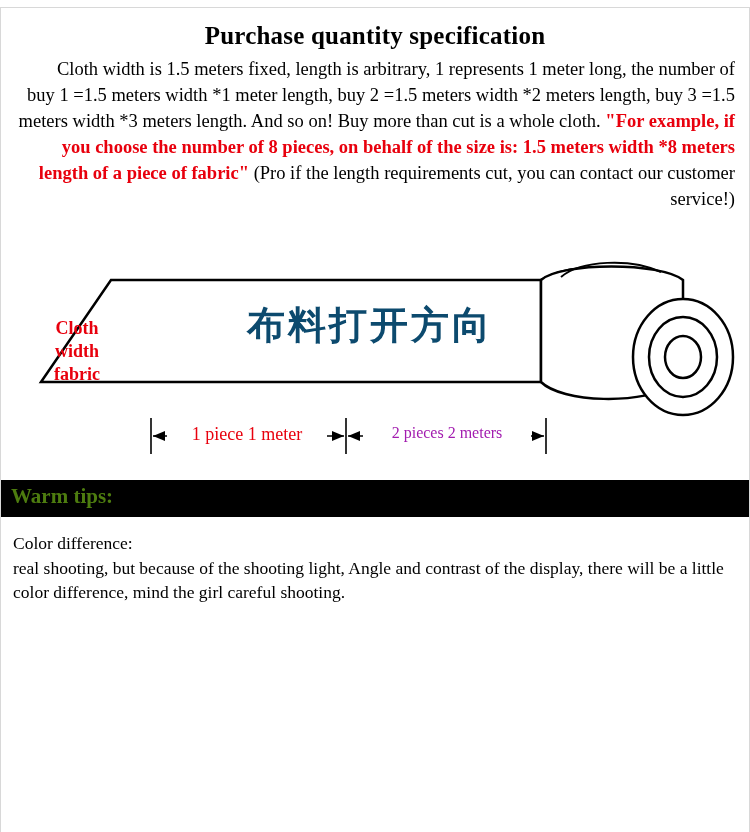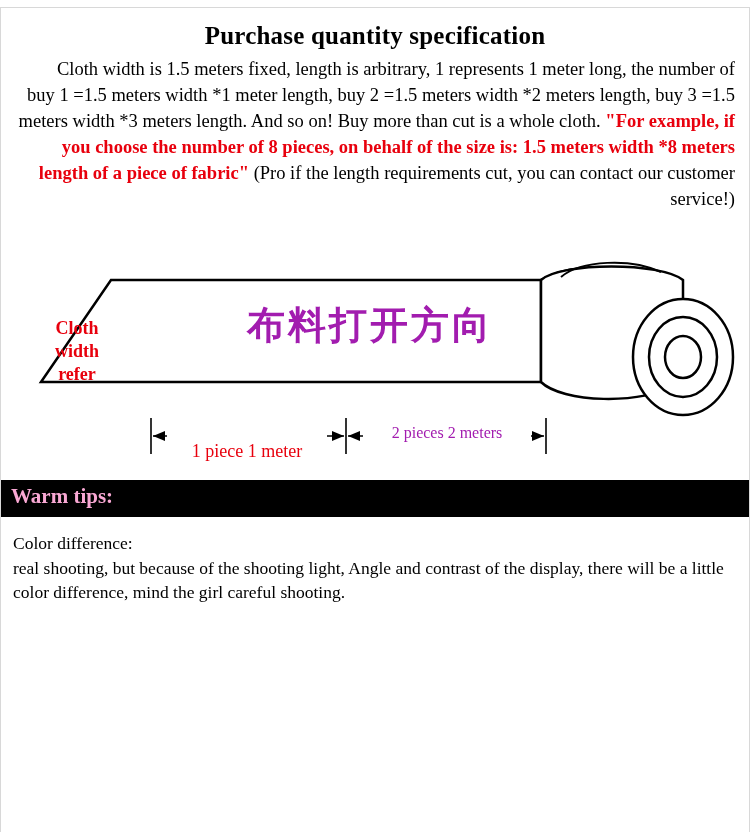--- a/index.html
+++ b/index.html
@@ -56,21 +56,21 @@
   }
   .notes {
     padding: 4px 14px 0 14px;
     font-size: 17px;
     line-height: 23px;
     color: #e8000d;
   }
   .warm-bar {
     margin-top: 8px;
     background: #000000;
-    color: #f9a8d4;
+    color: #4d7c0f;
     font-size: 21px;
     font-weight: bold;
     padding: 4px 10px 6px 10px;
     height: 27px;
     box-sizing: content-box;
   }
   .tips-body {
     padding: 14px 12px 0 12px;
     font-size: 17.5px;
     line-height: 24px;
@@ -128,26 +128,26 @@
       <polygon points="347,214 359,209 359,219" fill="#000000"></polygon>
       <polygon points="543,214 531,209 531,219" fill="#000000"></polygon>
 
       <rect x="166" y="202" width="160" height="24" fill="#ffffff"></rect>
       <rect x="362" y="202" width="168" height="24" fill="#ffffff"></rect>
     </svg>
 
     <div style="position:absolute; left:26px; top:95px; width:100px; text-align:center; color:#e8000d; font-size:18px; line-height:23px;font-weight:bold;">
       <div>Cloth</div>
       <div>width</div>
-      <div>refer</div>
+      <div>fabric</div>
     </div>
 
-    <div class="cn-label" style="position:absolute; left:246px; top:78px; color:#a21caf; font-size:38px; font-weight:bold; letter-spacing:3px;">布料打开方向</div>
+    <div class="cn-label" style="position:absolute; left:246px; top:78px; color:#0c4a6e; font-size:38px; font-weight:bold; letter-spacing:3px;">布料打开方向</div>
 
-    <div style="position:absolute; left:166px; top:219px; width:160px; text-align:center; color:#e8000d; font-size:18px;">1 piece 1 meter</div>
+    <div style="position:absolute; left:166px; top:202px; width:160px; text-align:center; color:#e8000d; font-size:18px;">1 piece 1 meter</div>
     <div style="position:absolute; left:362px; top:202px; width:168px; text-align:center; color:#a21caf; font-size:16px;">2 pieces 2 meters</div>
   </div>
 
 
   <div class="warm-bar">Warm tips:</div>
 
   <div class="tips-body">
     <div>
       <div class="tips-head">Color difference:</div>
       <div>real shooting, but because of the shooting light, Angle and contrast of the display, there will be a little color difference, mind the girl careful shooting.</div>

